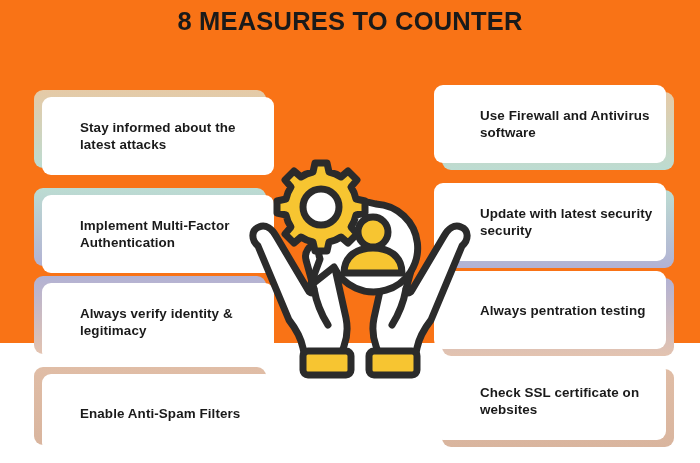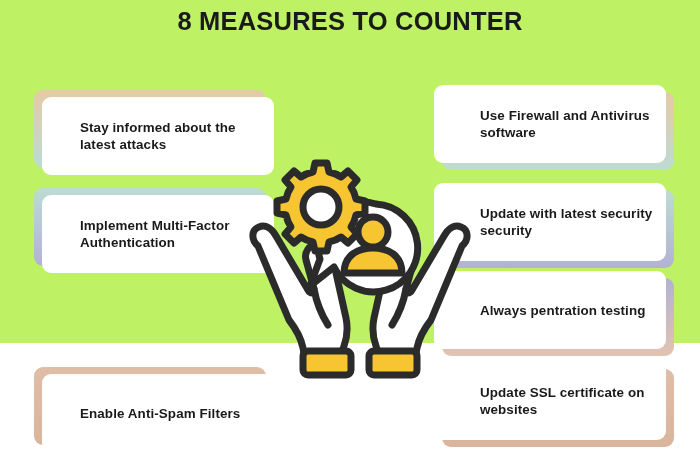--- a/index.html
+++ b/index.html
@@ -12,21 +12,21 @@
     background: #ffffff;
     font-family: "Liberation Sans", sans-serif;
     overflow: hidden;
     position: relative;
   }
 
   #infographic {
     position: relative;
     width: 700px;
     height: 343px;
-    background: #bef264;
+    background: #f97316;
   }
 
   
   .title-block {
     position: absolute;
     top: 6px;
     left: 0;
     width: 700px;
     text-align: center;
     color: #1a1a1a;
@@ -107,20 +107,26 @@
     </div>
   </div>
 
   <div class="card-wrap col-left" id="lc1" style="left:34px; top:188px;">
     <div class="card-back" style="background: linear-gradient(rgb(188, 220, 210) 0%, rgb(178, 178, 212) 100%);"></div>
     <div class="card-front">
       <div class="card-text">Implement Multi-Factor Authentication</div>
     </div>
   </div>
 
+  <div class="card-wrap col-left" id="lc2" style="left:34px; top:276px;">
+    <div class="card-back" style="background: linear-gradient(rgb(178, 178, 212) 0%, rgb(227, 195, 176) 100%);"></div>
+    <div class="card-front">
+      <div class="card-text">Always verify identity &amp; legitimacy</div>
+    </div>
+  </div>
 
   <div class="card-wrap col-right" id="rc0" style="left:442px; top:92px;">
     <div class="card-back" style="background: linear-gradient(rgb(230, 202, 166) 0%, rgb(188, 220, 210) 100%);"></div>
     <div class="card-front">
       <div class="card-text">Use Firewall and Antivirus software</div>
     </div>
   </div>
 
   <div class="card-wrap col-left" id="lc3" style="left:34px; top:367px;">
     <div class="card-back" style="background: linear-gradient(rgb(224, 189, 166) 0%, rgb(217, 181, 158) 100%);"></div>
@@ -139,21 +145,21 @@
   <div class="card-wrap col-right" id="rc2" style="left:442px; top:278px;">
     <div class="card-back" style="background: linear-gradient(rgb(178, 178, 212) 0%, rgb(227, 195, 176) 100%);"></div>
     <div class="card-front">
       <div class="card-text">Always pentration testing</div>
     </div>
   </div>
 
   <div class="card-wrap col-right" id="rc3" style="left:442px; top:369px;">
     <div class="card-back" style="background: linear-gradient(rgb(224, 189, 166) 0%, rgb(217, 181, 158) 100%);"></div>
     <div class="card-front">
-      <div class="card-text">Update SSL certificate on websites</div>
+      <div class="card-text">Check SSL certificate on websites</div>
     </div>
   </div>
 
   <div id="illustration">
     <svg viewBox="0 0 224 235" width="224" height="235" xmlns="http://www.w3.org/2000/svg">
 
       <g>
 
         <path d="M10 98
                  C 3 92, 3 82, 11 79

